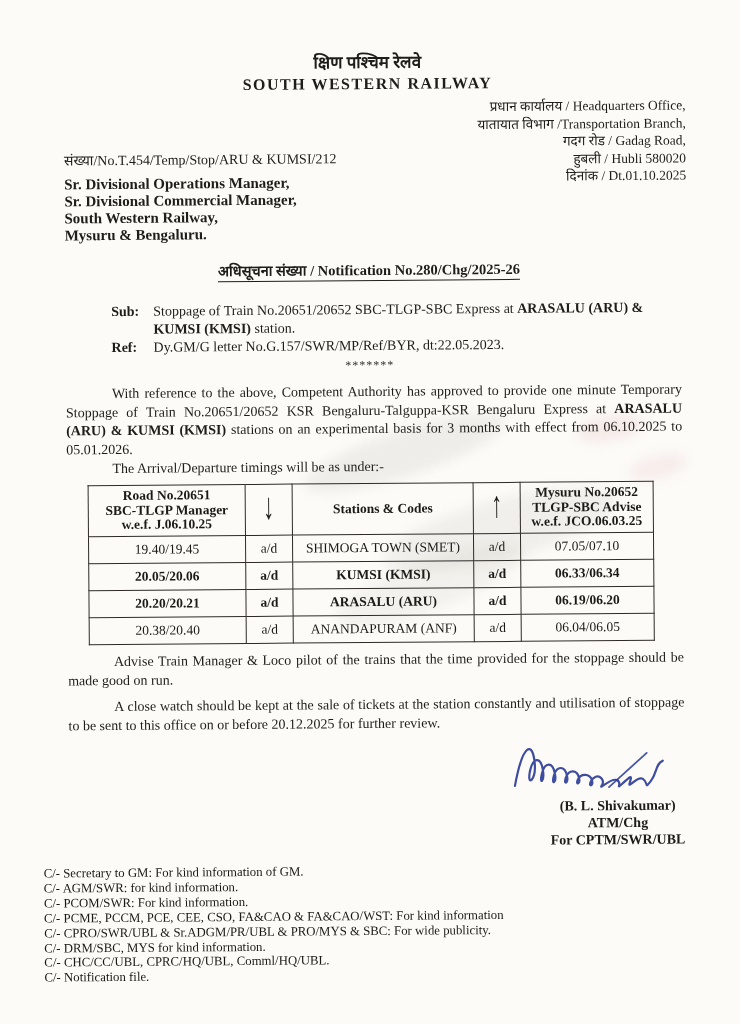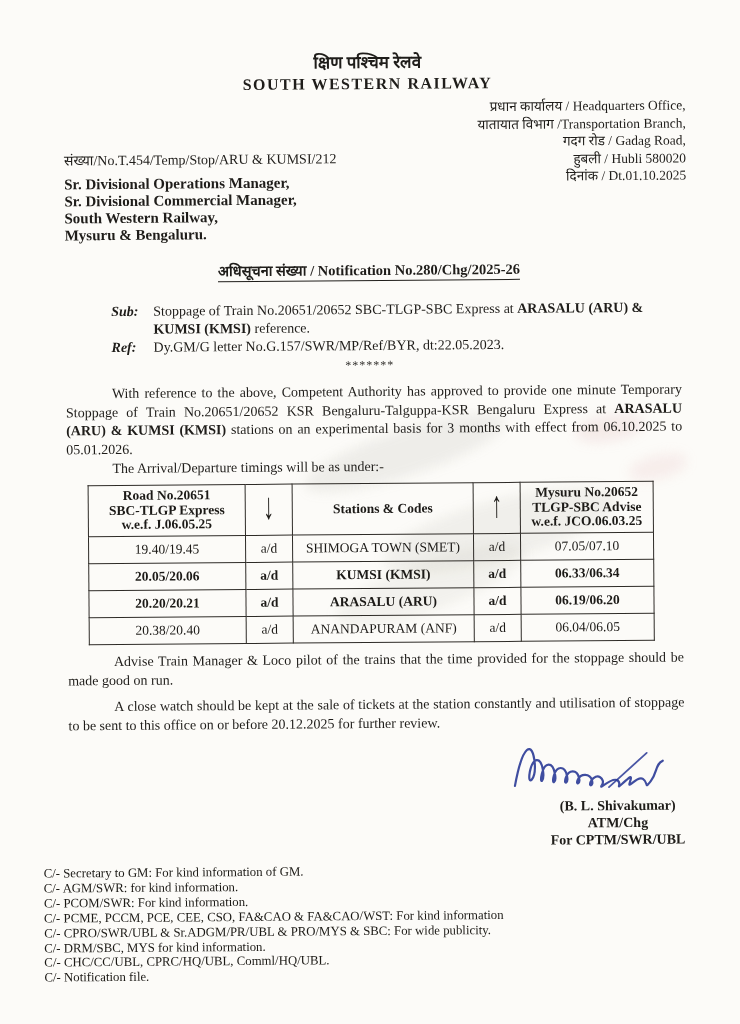--- a/index.html
+++ b/index.html
@@ -27,21 +27,21 @@
   .addressee{margin:7px 0 0 66px;font-size:15px;line-height:17px;font-weight:700;}
   
   .heading-wrap{text-align:center;margin-top:17px;}
   .heading{
     display:inline-block;font-size:14.5px;font-weight:700;
     border-bottom:1.6px solid #1f1d1a;padding-bottom:1px;
   }
   
   .subref{margin:20px 66px 0 112px;font-size:14px;line-height:18px;}
   .subref-row{display:flex;}
-  .subref-label{font-weight:700;width:42px;flex:0 0 42px;font-style:italic;}
+  .subref-label{font-weight:700;width:42px;flex:0 0 42px;}
   .subref-text{flex:1;}
   .stars{text-align:center;font-size:12px;letter-spacing:1px;margin-top:3px;}
   
   .para{
     margin:8px 58px 0 66px;font-size:14px;line-height:18.5px;
     text-align:justify;text-indent:46px;
   }
   .para.first{margin-top:10px;}
   .timings-line{margin:2px 58px 0 66px;font-size:14px;text-indent:46px;}
   b,.bold{font-weight:700;}
@@ -110,41 +110,41 @@
     <div>Mysuru &amp; Bengaluru.</div>
   </div>
 
   <div class="heading-wrap">
     <span class="heading">अधिसूचना संख्या / Notification No.280/Chg/2025-26</span>
   </div>
 
   <div class="subref">
     <div class="subref-row">
       <span class="subref-label">Sub:</span>
-      <span class="subref-text"><span>Stoppage of Train No.20651/20652 SBC-TLGP-SBC Express at </span><b>ARASALU (ARU) &amp;</b><br><b>KUMSI (KMSI)</b><span> reference.</span></span>
+      <span class="subref-text"><span>Stoppage of Train No.20651/20652 SBC-TLGP-SBC Express at </span><b>ARASALU (ARU) &amp;</b><br><b>KUMSI (KMSI)</b><span> station.</span></span>
     </div>
     <div class="subref-row">
       <span class="subref-label">Ref:</span>
       <span class="subref-text">Dy.GM/G letter No.G.157/SWR/MP/Ref/BYR, dt:22.05.2023.</span>
     </div>
   </div>
 
   <div class="stars">*******</div>
 
   <div class="para first"><span>With reference to the above, Competent Authority has approved to provide one minute Temporary Stoppage of Train No.20651/20652 KSR Bengaluru-Talguppa-KSR Bengaluru Express at </span><b>ARASALU (ARU) &amp; KUMSI (KMSI)</b><span> stations on an experimental basis for 3 months with effect from 06.10.2025 to 05.01.2026.</span></div>
 
   <div class="timings-line">The Arrival/Departure timings will be as under:-</div>
 
   <table class="timings">
     <tbody>
       <tr>
         <td class="hdr c1">
           <span class="hline">Road No.20651</span>
-          <span class="hline">SBC-TLGP Express</span>
-          <span class="hline">w.e.f. J.06.05.25</span>
+          <span class="hline">SBC-TLGP Manager</span>
+          <span class="hline">w.e.f. J.06.10.25</span>
         </td>
         <td class="hdr c2"><span class="arrow">↓</span></td>
         <td class="hdr c3">Stations &amp; Codes</td>
         <td class="hdr c4"><span class="arrow">↑</span></td>
         <td class="hdr c5">
           <span class="hline">Mysuru No.20652</span>
           <span class="hline">TLGP-SBC Advise</span>
           <span class="hline">w.e.f. JCO.06.03.25</span>
         </td>
       </tr>

